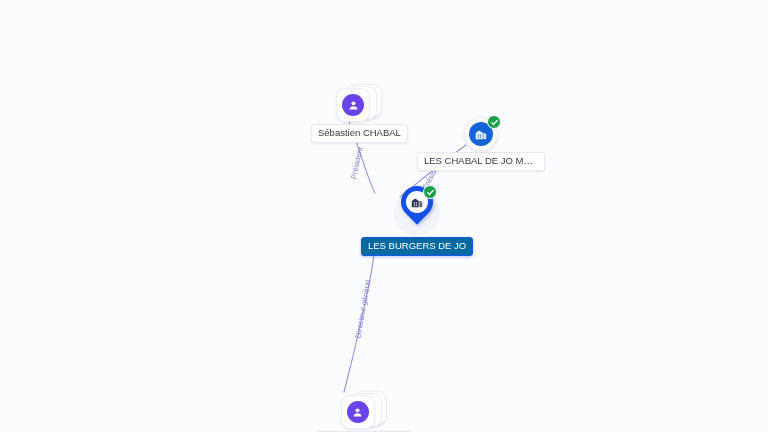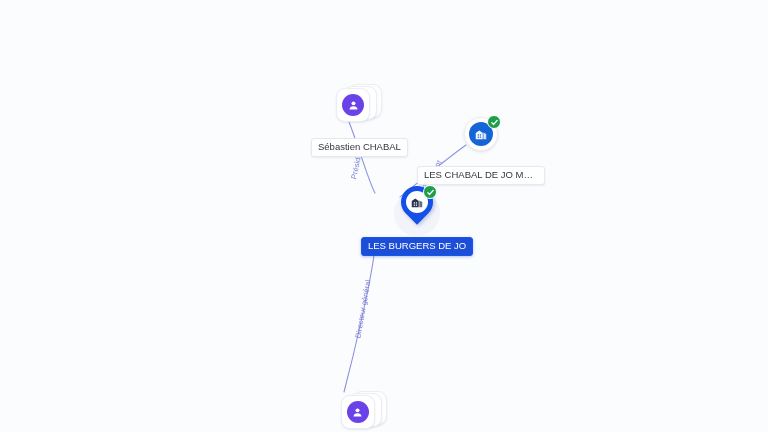--- a/index.html
+++ b/index.html
@@ -129,37 +129,37 @@
     width: 14px; height: 14px;
     border-radius: 50%;
     background: #1e9e4a;
     border: 1.5px solid #ffffff;
     display: flex; align-items: center; justify-content: center;
     z-index: 4;
   }
 
   
   .node-label {
-    margin-top: 15px;
+    margin-top: 1px;
     padding: 2px 6px 3px 6px;
     font-size: 9.5px;
     line-height: 12px;
     color: #2f3murky;
     color: #32363d;
     background: #ffffff;
     border: 1px solid #e7e9f1;
     border-radius: 3px;
     box-shadow: 0 1px 2px rgba(40,50,90,0.09);
     white-space: nowrap;
     max-width: 128px;
     overflow: hidden;
     text-overflow: ellipsis;
   }
   .node-label.selected {
-    background: #1d4ed8;
+    background: #0369a1;
     border-color: #1558f0;
     color: #ffffff;
     font-weight: 400;
     box-shadow: 0 1px 3px rgba(20,60,200,0.30);
     text-align: center;
   }
 </style>
 </head>
 <body>
 

